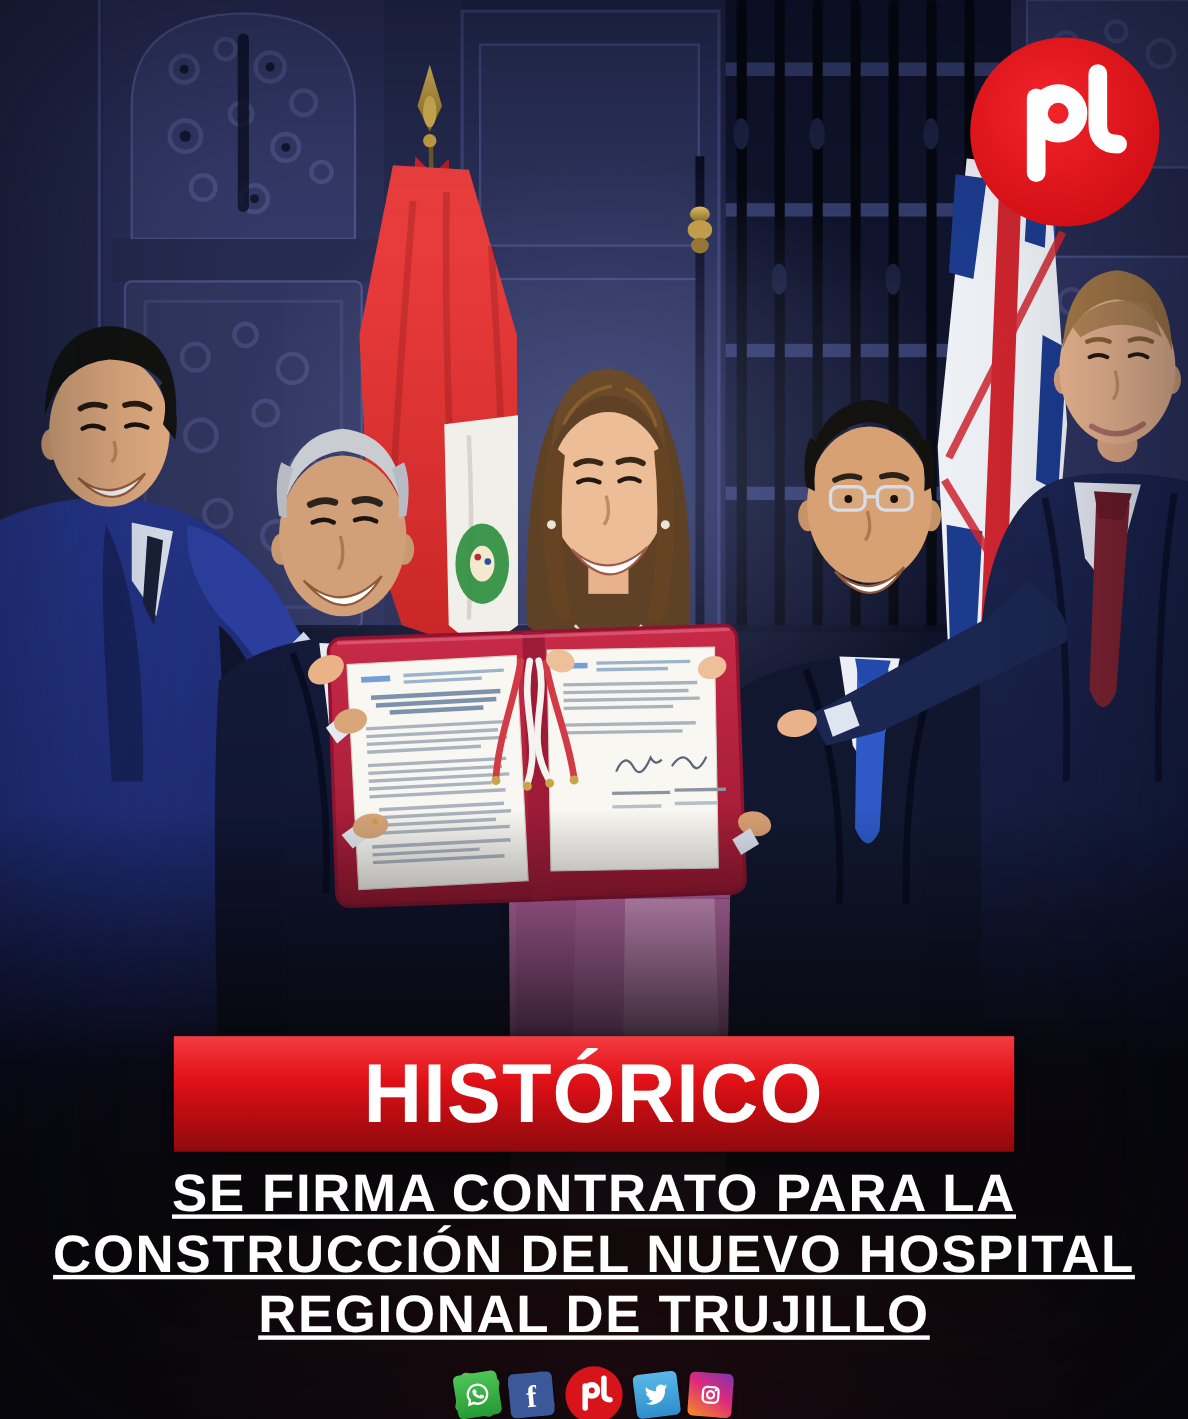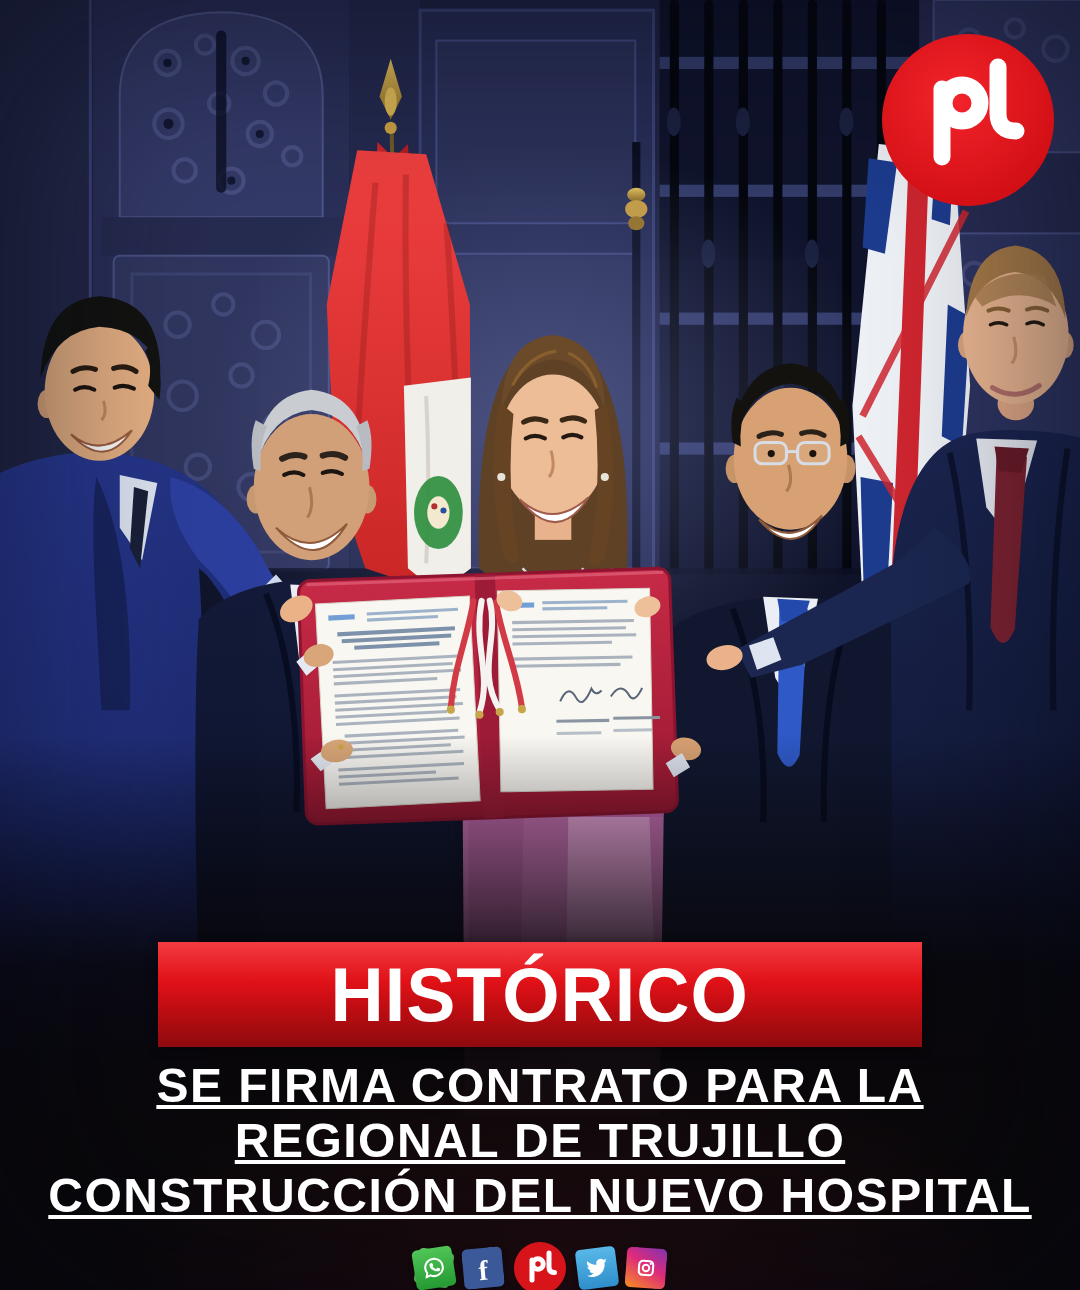--- a/index.html
+++ b/index.html
@@ -508,22 +508,22 @@
       <path d="M117,34 L117,80 Q117,98 135,98"></path>
     </g>
   </svg>
 
   <div class="badge">
     <span class="badge-text">HISTÓRICO</span>
   </div>
 
   <h1 class="headline" style="margin:0;">
     <span>SE FIRMA CONTRATO PARA LA</span>
+    <span>CONSTRUCCIÓN DEL NUEVO HOSPITAL</span>
     <span>REGIONAL DE TRUJILLO</span>
-    <span>CONSTRUCCIÓN DEL NUEVO HOSPITAL</span>
   </h1>
 
   <div class="social-row">
 
     <div class="icon icon-wa">
       <div class="sq-back"></div>
       <div class="sq-main">
         <svg width="26" height="26" viewBox="0 0 24 24">
           <path d="M12 3.5a8 8 0 0 0-6.9 12l-1 3.7 3.8-1a8 8 0 1 0 4.1-14.7z" fill="none" stroke="#fff" stroke-width="1.9"></path>
           <path d="M9.3 7.6c.2-.5.4-.5.6-.5h.5c.2 0 .4 0 .6.4l.7 1.7c.1.3 0 .5-.1.6l-.4.5c-.1.2-.2.3 0 .6.6 1 1.4 1.7 2.4 2.2.3.1.4 0 .6-.1l.5-.6c.2-.2.4-.2.6-.1l1.7.8c.3.1.4.3.4.5v.6c0 .2-.1.4-.3.6-.4.4-1.3.8-2 .8-1.9-.1-3.7-1-5-2.4-1.1-1.1-1.8-2.6-1.9-4 0-.6.3-1.4.7-1.6z" fill="#fff"></path>

